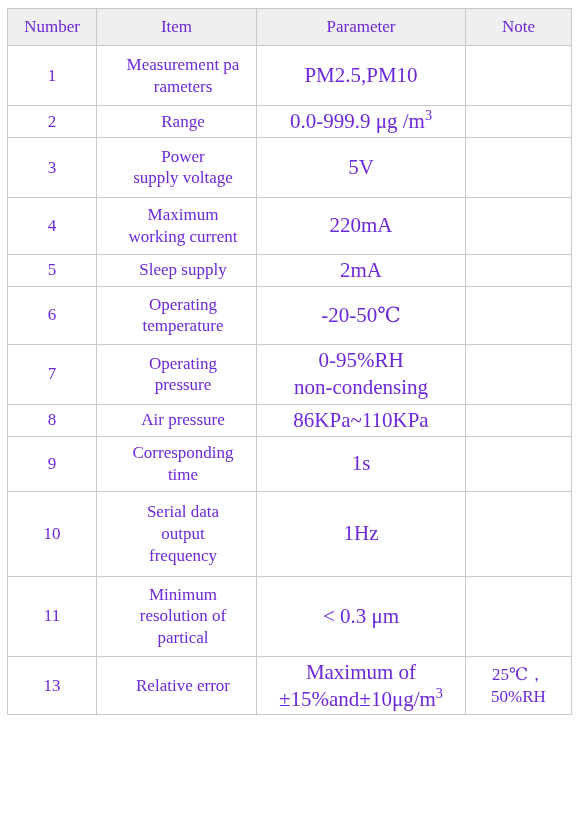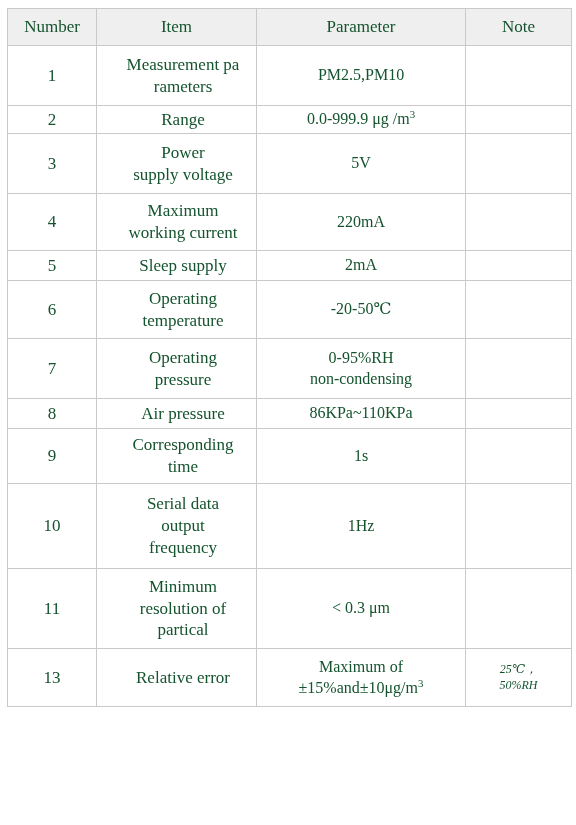--- a/index.html
+++ b/index.html
@@ -34,31 +34,31 @@
 
   table.spec-table th,
   table.spec-table td {
     border: 1px solid #c9c9c9;
     text-align: center;
     vertical-align: middle;
     font-weight: normal;
     font-size: 17px;
     line-height: 1.28;
     padding: 2px 3px;
-    color: #14532d;
+    color: #6d28d9;
   }
   table.spec-table thead th {
     background: #efefef;
     height: 32px;
     font-size: 17px;
   }
   table.spec-table td.cell-number { font-size: 17px; }
   table.spec-table td.cell-item   { font-size: 17px; padding-left: 16px; }
-  table.spec-table td.cell-param  { font-size: 16px; }
-  table.spec-table td.cell-note   { font-size: 12px; font-style: italic; }
+  table.spec-table td.cell-param  { font-size: 21px; }
+  table.spec-table td.cell-note   { font-size: 17px; }
 
   .line { display: block; }
   sup { font-size: 0.68em; vertical-align: super; line-height: 0; }
 </style>
 </head>
 <body>
 
 <div id="spec-table-wrapper">
   <table class="spec-table">
     <colgroup>

